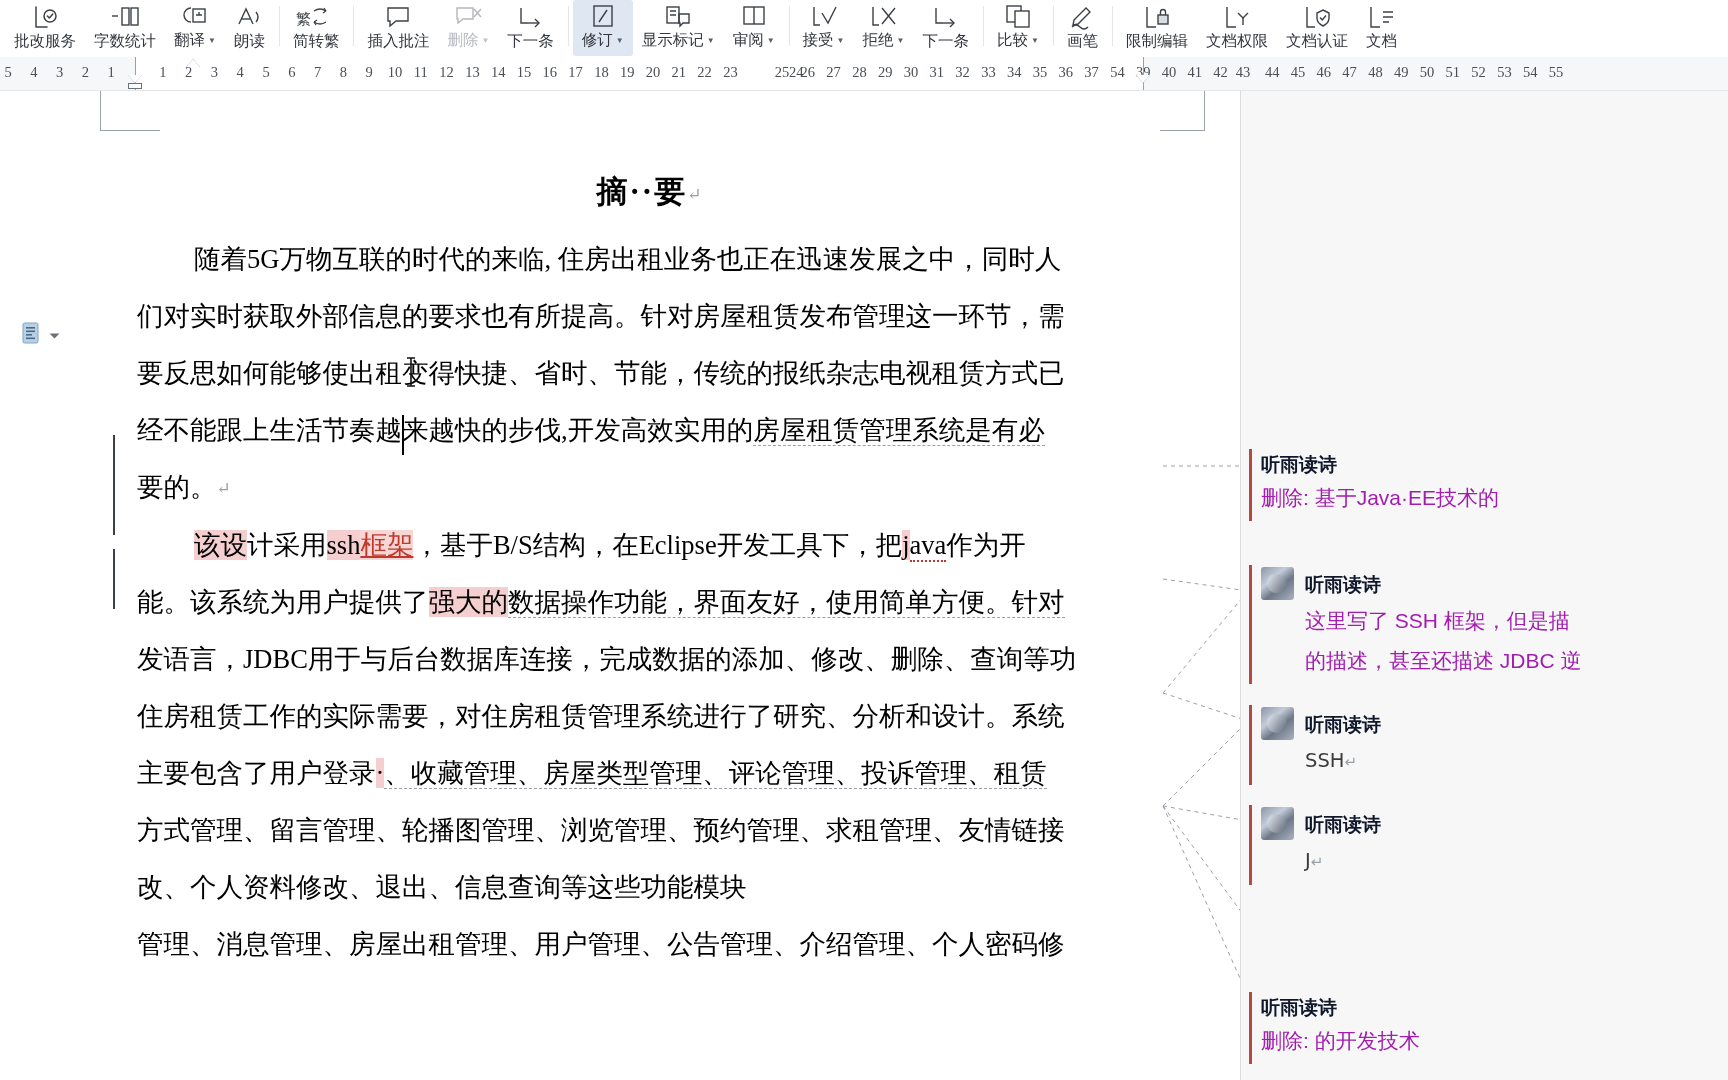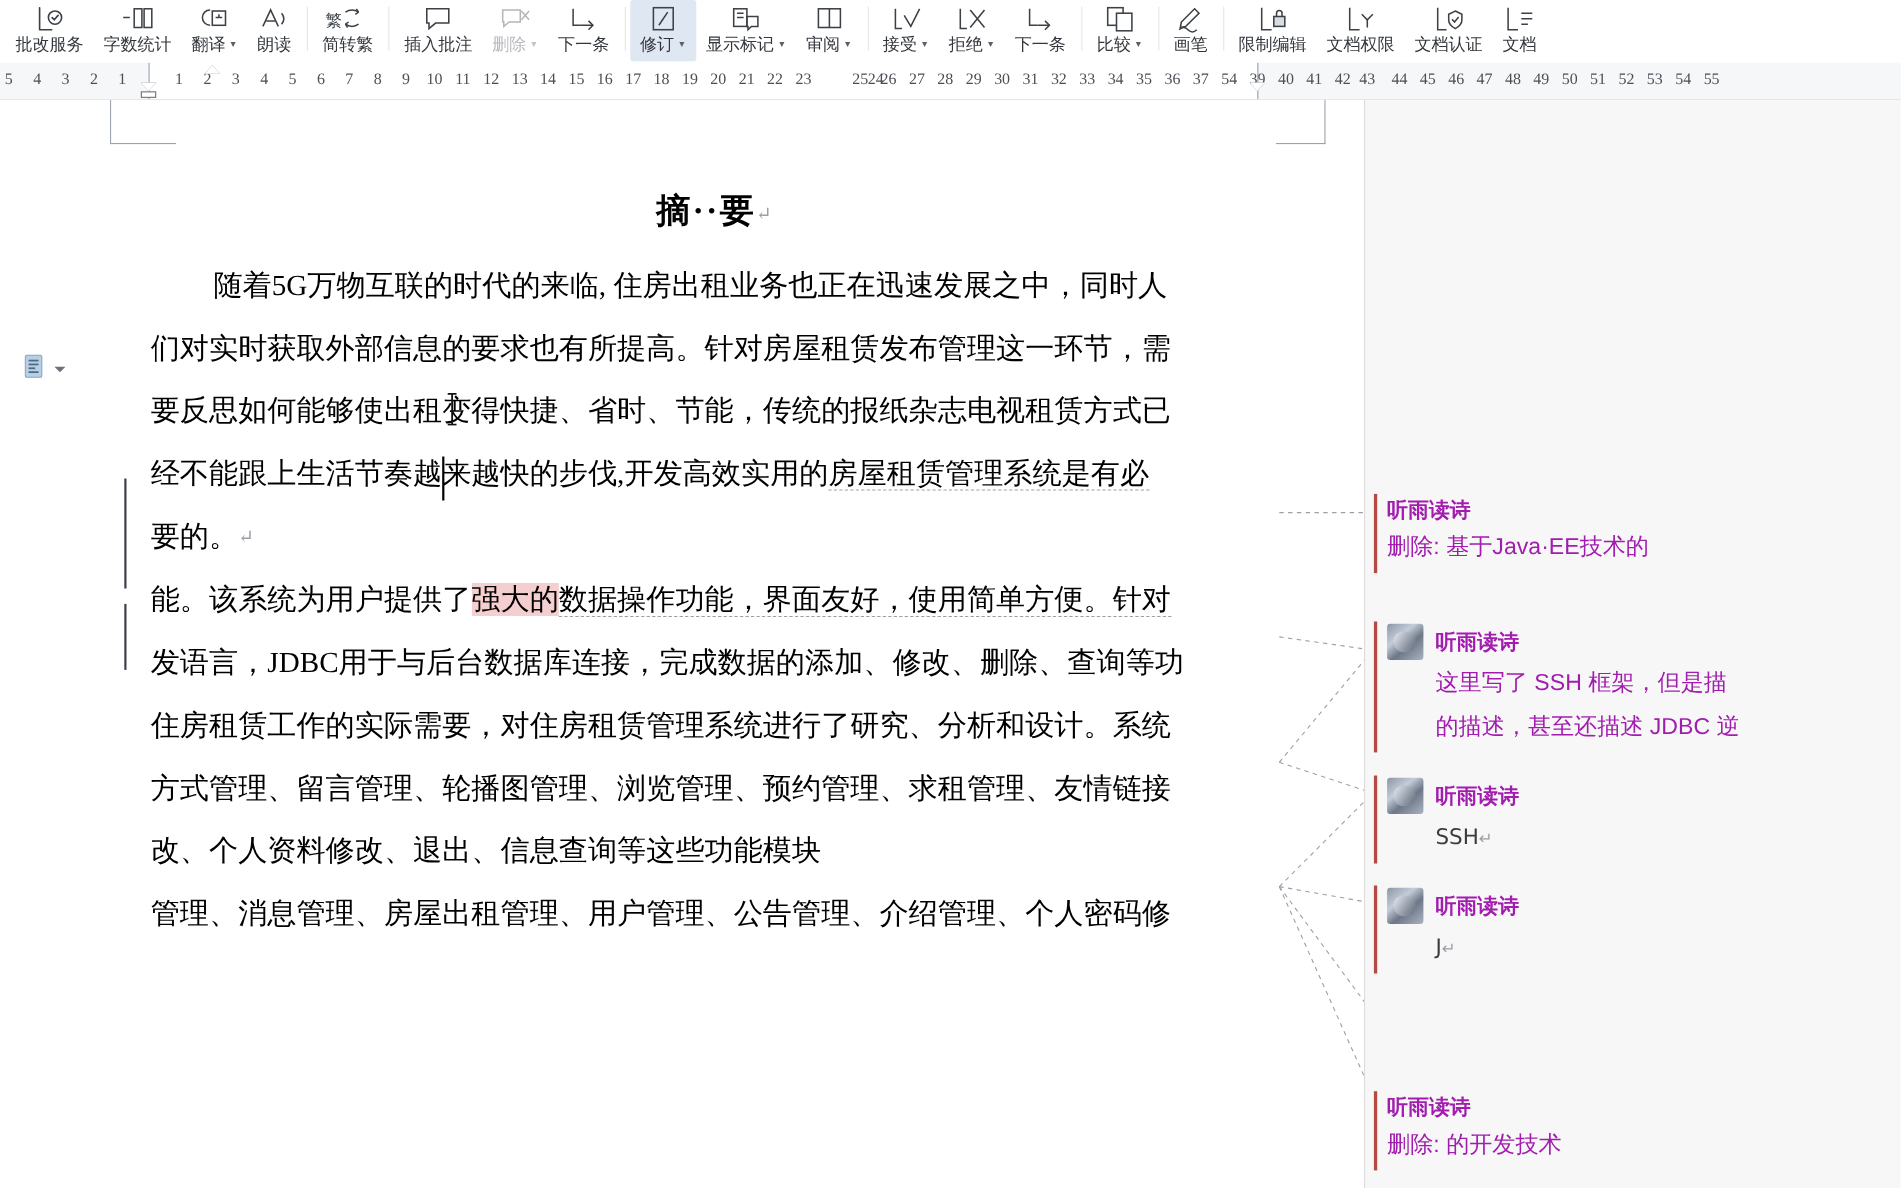--- a/index.html
+++ b/index.html
@@ -206,21 +206,21 @@
     flex: 0 0 auto;
     position: relative; overflow: hidden;
   }
   .avatar::after {
     content:""; position:absolute; left:18%; top:22%;
     width:62%; height:58%; border-radius:45% 55% 50% 50%;
     background: linear-gradient(120deg,#e8ecf2,#5f6978);
     opacity:.85;
   }
   .cmt-author {
-    color: #a21caf; font-weight: bold; font-size: 19px;
+    color: #0f172a; font-weight: bold; font-size: 19px;
     font-family: "DejaVu Sans", "Liberation Sans", sans-serif;
     line-height: 26px;
   }
   .cmt-body {
     font-family: Liberation Sans, sans-serif;
     font-size: 21px; line-height: 38px;
     color: #a21caf;
     margin-top: 2px;
     white-space: nowrap;
   }
@@ -558,23 +558,25 @@
     </div>
 
     <div id="doc-text">
       <div class="doc-title"><span>摘··要</span><span class="pmark">↵</span></div>
       <div id="paras">
           <div class="dline indent2"><span class="">随着5G万物互联的时代的来临, 住房出租业务也正在迅速发展之中，同时人</span></div>
           <div class="dline"><span class="">们对实时获取外部信息的要求也有所提高。针对房屋租赁发布管理这一环节，需</span></div>
           <div class="dline"><span class="">要反思如何能够使出租变得快捷、省时、节能，传统的报纸杂志电视租赁方式已</span></div>
           <div class="dline"><span class="">经不能跟上生活节奏越来越快的步伐,开发高效实用的</span><span class="cm-range">房屋租赁管理系统是有必</span></div>
           <div class="dline"><span class="">要的。</span><span class="pmark">↵</span></div>
+          <div class="dline indent2"><span class="hl">该设</span><span class="">计采用</span><span class="hl">ssh</span><span class="hl-soft ins">框架</span><span class="">，基于B/S结构，在Eclipse开发工具下，把</span><span class="hl">j</span><span class="spell">ava</span><span class="">作为开</span></div>
           <div class="dline"><span class="">能。该系统为用户提供了</span><span class="hl">强大的</span><span class="cm-range">数据操作功能，界面友好，使用简单方便。针对</span></div>
           <div class="dline"><span class="">发语言，JDBC用于与后台数据库连接，完成数据的添加、修改、删除、查询等功</span></div>
           <div class="dline"><span class="">住房租赁工作的实际需要，对住房租赁管理系统进行了研究、分析和设计。系统</span></div>
+          <div class="dline"><span class="">主要包含了用户登录</span><span class="hl">·</span><span class="cm-range">、收藏管理、房屋类型管理、评论管理、投诉管理、租赁</span></div>
           <div class="dline"><span class="">方式管理、留言管理、轮播图管理、浏览管理、预约管理、求租管理、友情链接</span></div>
           <div class="dline"><span class="">改、个人资料修改、退出、信息查询等这些功能模块</span></div>
           <div class="dline"><span class="">管理、消息管理、房屋出租管理、用户管理、公告管理、介绍管理、个人密码修</span></div>
         </div>
     </div>
 
     <div id="caret"></div>
     <div id="mouse-ibeam">
       <svg width="14" height="30" viewBox="0 0 14 30">
         <path d="M3 1 H11 M7 1 V29 M3 29 H11" stroke="#111" stroke-width="1.6" fill="none"></path>

